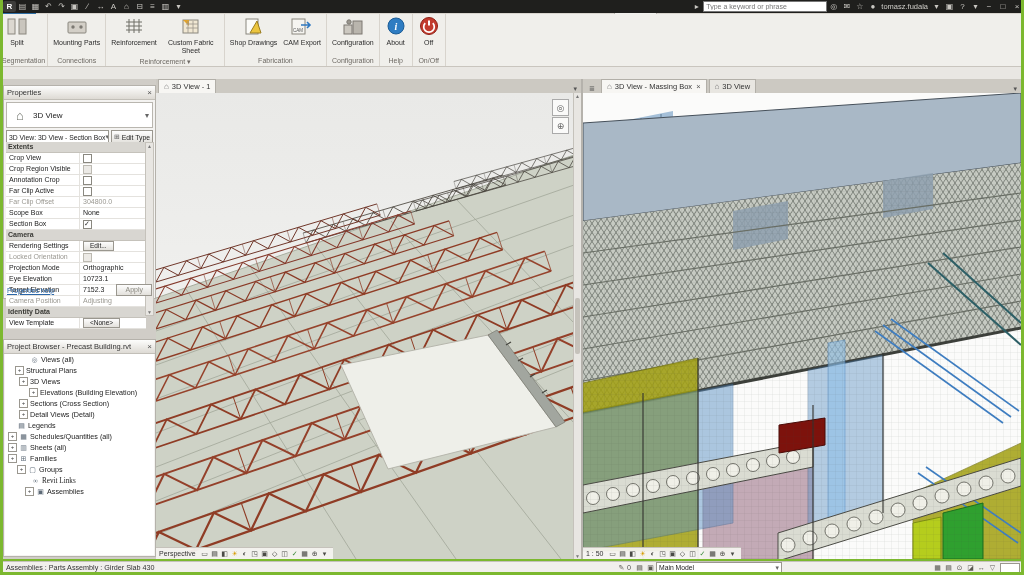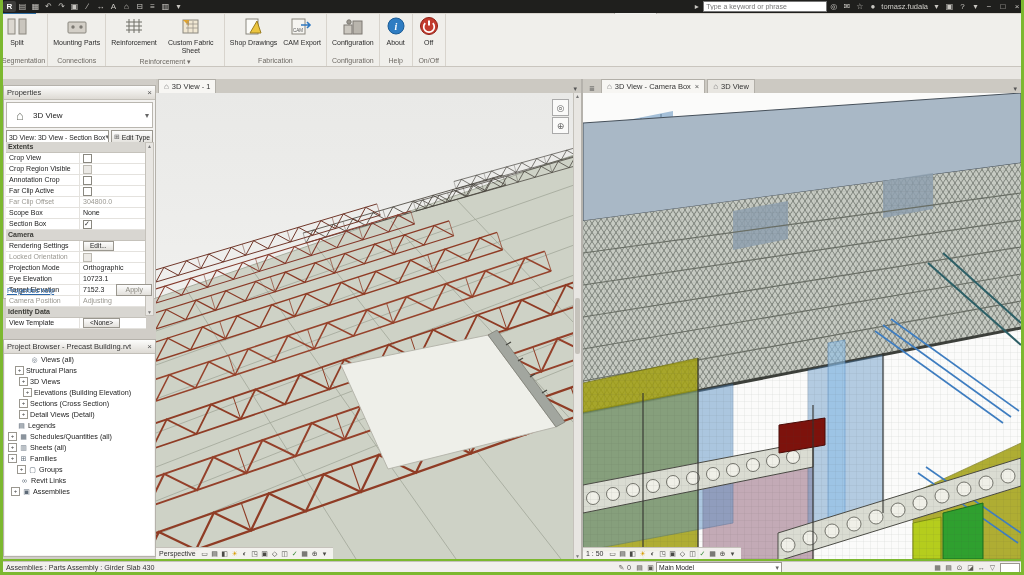--- a/index.html
+++ b/index.html
@@ -382,21 +382,21 @@
             <span>Views (all)</span>
           </div>
         <div class="titem" style="padding-left:10px;">
             <span class="exp">+</span>
             <span>Structural Plans</span>
           </div>
         <div class="titem" style="padding-left:14px;">
             <span class="exp">+</span>
             <span>3D Views</span>
           </div>
-        <div class="titem" style="padding-left:18px;">
+        <div class="titem" style="padding-left:24px;">
             <span class="exp">+</span>
             <span>Elevations (Building Elevation)</span>
           </div>
         <div class="titem" style="padding-left:14px;">
             <span class="exp">+</span>
             <span>Sections (Cross Section)</span>
           </div>
         <div class="titem" style="padding-left:14px;">
             <span class="exp">+</span>
             <span>Detail Views (Detail)</span>
@@ -419,26 +419,26 @@
         <div class="titem" style="padding-left:3px;">
             <span class="exp">+</span>
             <span class="ticon">⊞</span>
             <span>Families</span>
           </div>
         <div class="titem" style="padding-left:3px;margin-left:9px;">
             <span class="exp">+</span>
             <span class="ticon">▢</span>
             <span>Groups</span>
           </div>
-        <div class="titem" style="padding-left:6px;">
+        <div class="titem" style="padding-left:17px;font-family:Liberation Serif, serif;">
             <span class="exp none"></span>
             <span class="ticon">∞</span>
             <span>Revit Links</span>
           </div>
-        <div class="titem" style="padding-left:6px;">
+        <div class="titem" style="padding-left:20px;">
             <span class="exp">+</span>
             <span class="ticon">▣</span>
             <span>Assemblies</span>
           </div>
       </div>
     </div>
   </div>
 
   <div class="abs" style="left:156px;top:79px;width:425px;height:480px;background:#f1f1ef;">
     <div class="vtabbar">
@@ -528,21 +528,21 @@
     </div>
   </div>
 
   <div class="abs" style="left:581px;top:79px;width:2px;height:480px;background:#b5b2ac;z-index:45;"></div>
 
   <div class="abs" style="left:583px;top:79px;width:438px;height:480px;background:#fbfbfa;">
     <div class="vtabbar">
       <span class="vtab-end" style="margin-left:2px;">≣</span>
       <div class="vtab active">
         <span class="thome">⌂</span>
-        <span>3D View - Camera Box</span>
+        <span>3D View - Massing Box</span>
         <span class="tclose">×</span>
       </div>
       <div class="vtab">
         <span class="thome">⌂</span>
         <span>3D View</span>
       </div>
       <span class="vtab-end">▾</span>
     </div>
     <div class="canvas">
       <svg width="438" height="466" viewBox="0 0 438 466" preserveAspectRatio="none">

